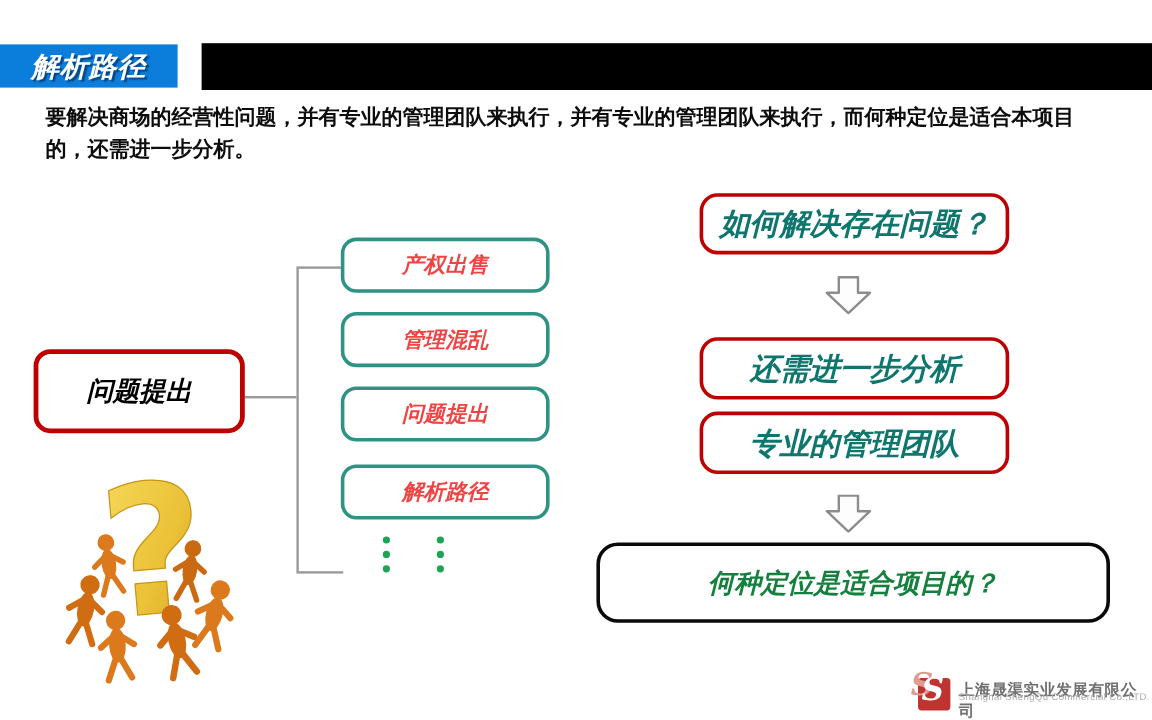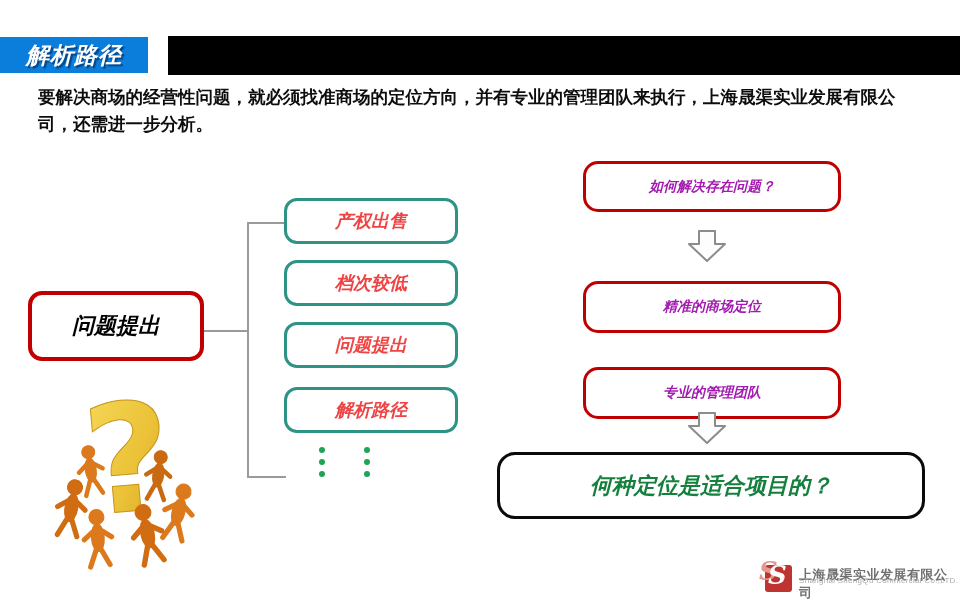--- a/index.html
+++ b/index.html
@@ -22,24 +22,24 @@
        align-items:center;justify-content:center;font-weight:bold;font-style:italic;text-align:center;}
 
   .source-box{left:28px;top:291px;width:176px;height:70px;border:4px solid #C00000;
               border-radius:14px;font-size:22px;color:#000;}
 
   .gbox{left:284px;width:174px;height:46px;border:3px solid #2E9385;border-radius:13px;
         font-size:18px;color:#ef4444;}
   .gbox.g0{top:198px}.gbox.g1{top:260px}.gbox.g2{top:322px}.gbox.g3{top:387px}
 
   .rbox{left:583px;width:258px;border:3px solid #C00000;border-radius:15px;
-        font-size:14px;color:#a21caf;}
+        font-size:25px;color:#0f766e;}
   .rbox.r1{top:161px;height:51px;}
   .rbox.r2{top:281px;height:52px;}
-  .rbox.r3{top:343px;height:52px;margin-top:24px;}
+  .rbox.r3{top:343px;height:52px;}
 
   .kbox{left:497px;top:452px;width:428px;height:67px;border:3px solid #0a0a0a;
         border-radius:18px;font-size:22px;color:#15803d;}
 
   
   .line{position:absolute;background:#9a9a9a;}
   .c-mid{left:204px;top:330px;width:43px;height:2px;}
   .c-trunk{left:247px;top:222px;width:2px;height:256px;}
   .c-top{left:249px;top:222px;width:35px;height:2px;}
   .c-bot{left:249px;top:476px;width:37px;height:2px;}
@@ -68,36 +68,36 @@
 </head>
 <body>
 
 <div class="slide">
 
   <div class="banner">
     <span>解析路径</span>
   </div>
   <div class="black-bar"></div>
 
-  <p class="intro">要解决商场的经营性问题，就必须找准商场的定位方向，并有专业的管理团队来执行，上海晟渠实业发展有限公司，还需进一步分析。</p>
+  <p class="intro">要解决商场的经营性问题，并有专业的管理团队来执行，并有专业的管理团队来执行，而何种定位是适合本项目的，还需进一步分析。</p>
 
   <div class="line c-mid"></div>
   <div class="line c-trunk"></div>
   <div class="line c-top"></div>
   <div class="line c-bot"></div>
 
   <div class="box source-box">
     <span>问题提出</span>
   </div>
 
   <div class="box gbox g0">
     <span>产权出售</span>
   </div>
   <div class="box gbox g1">
-    <span>档次较低</span>
+    <span>管理混乱</span>
   </div>
   <div class="box gbox g2">
     <span>问题提出</span>
   </div>
   <div class="box gbox g3">
     <span>解析路径</span>
   </div>
 
   <div>
     <span class="dot" style="left:319px;top:447px"></span>
@@ -110,21 +110,21 @@
 
   <div class="box rbox r1">
     <span>如何解决存在问题？</span>
   </div>
 
   <svg class="arrow a1" width="40" height="32" viewBox="0 0 40 32">
     <path d="M12,1 H28 V14 H38 L20,31 L2,14 H12 Z" fill="#fdfdfd" stroke="#8c8c8c" stroke-width="2" stroke-linejoin="round"></path>
   </svg>
 
   <div class="box rbox r2">
-    <span>精准的商场定位</span>
+    <span>还需进一步分析</span>
   </div>
   <div class="box rbox r3">
     <span>专业的管理团队</span>
   </div>
 
   <svg class="arrow a2" width="40" height="32" viewBox="0 0 40 32">
     <path d="M12,1 H28 V14 H38 L20,31 L2,14 H12 Z" fill="#fdfdfd" stroke="#8c8c8c" stroke-width="2" stroke-linejoin="round"></path>
   </svg>
 
   <div class="box kbox">

